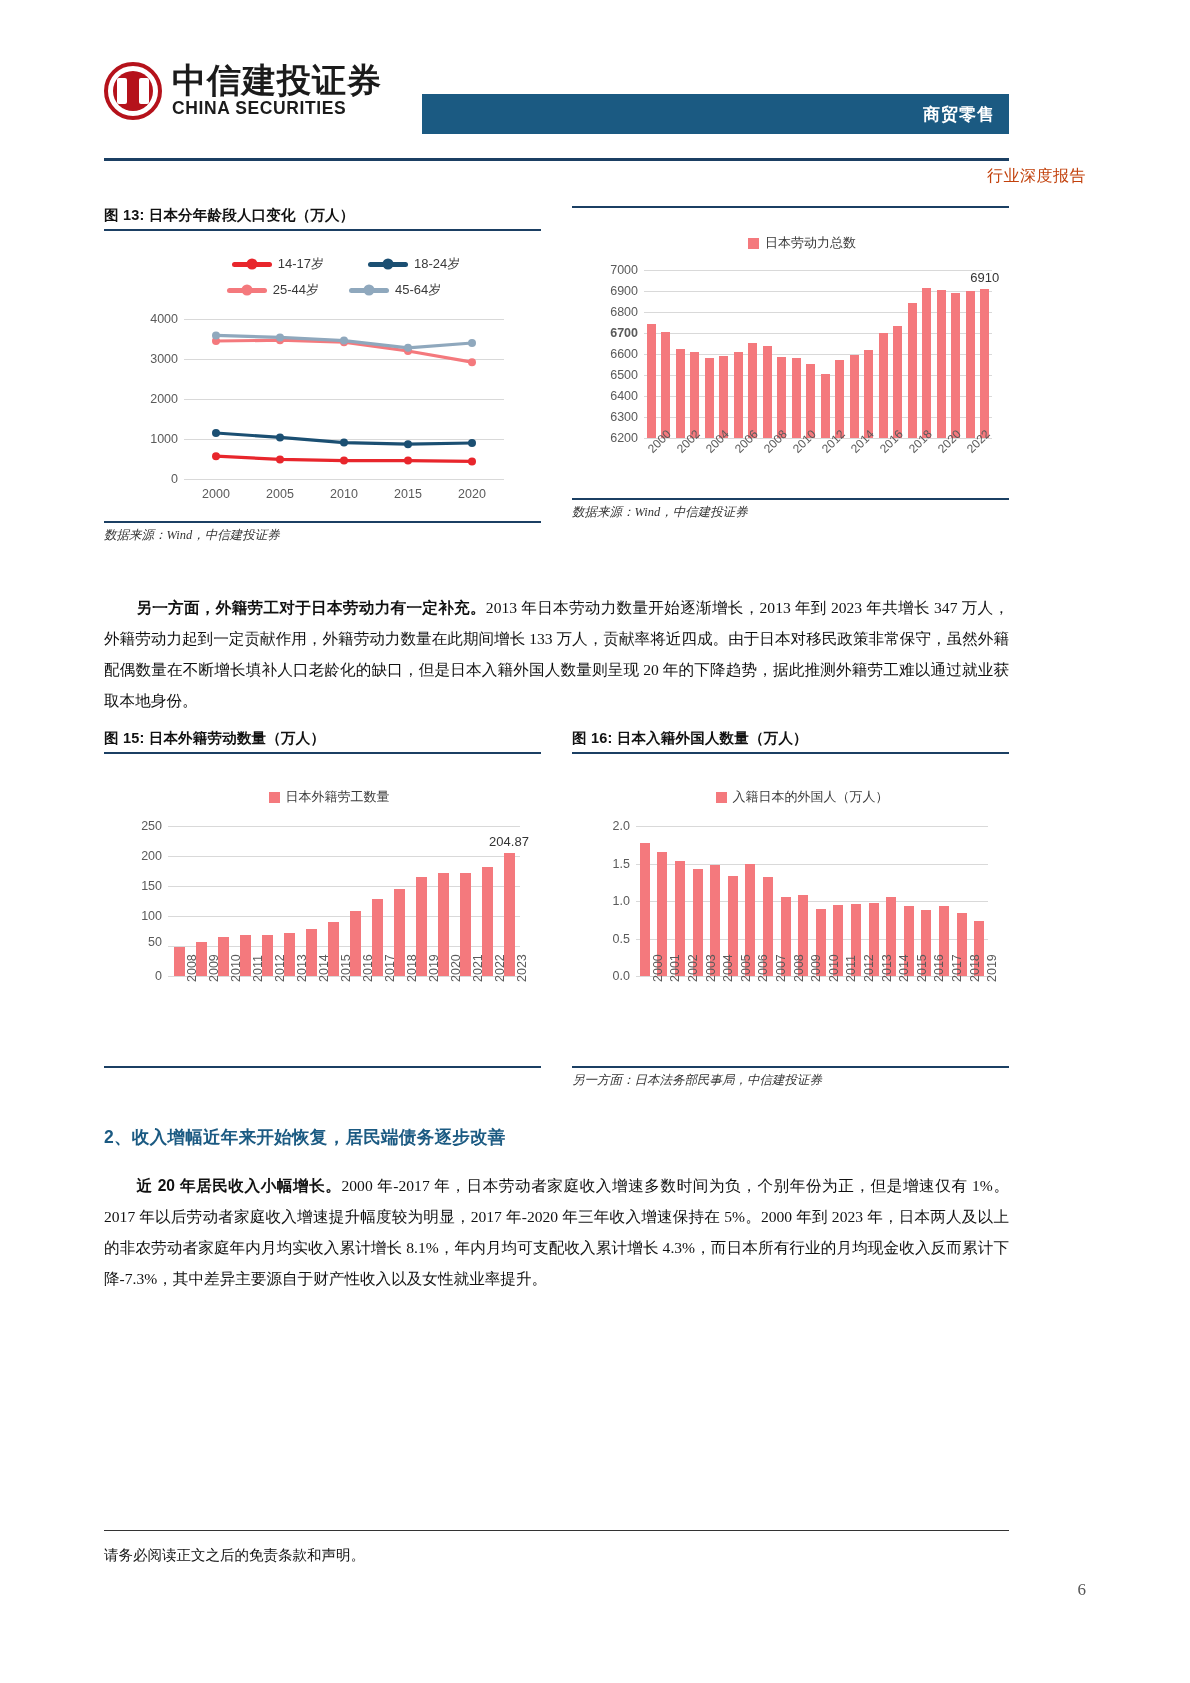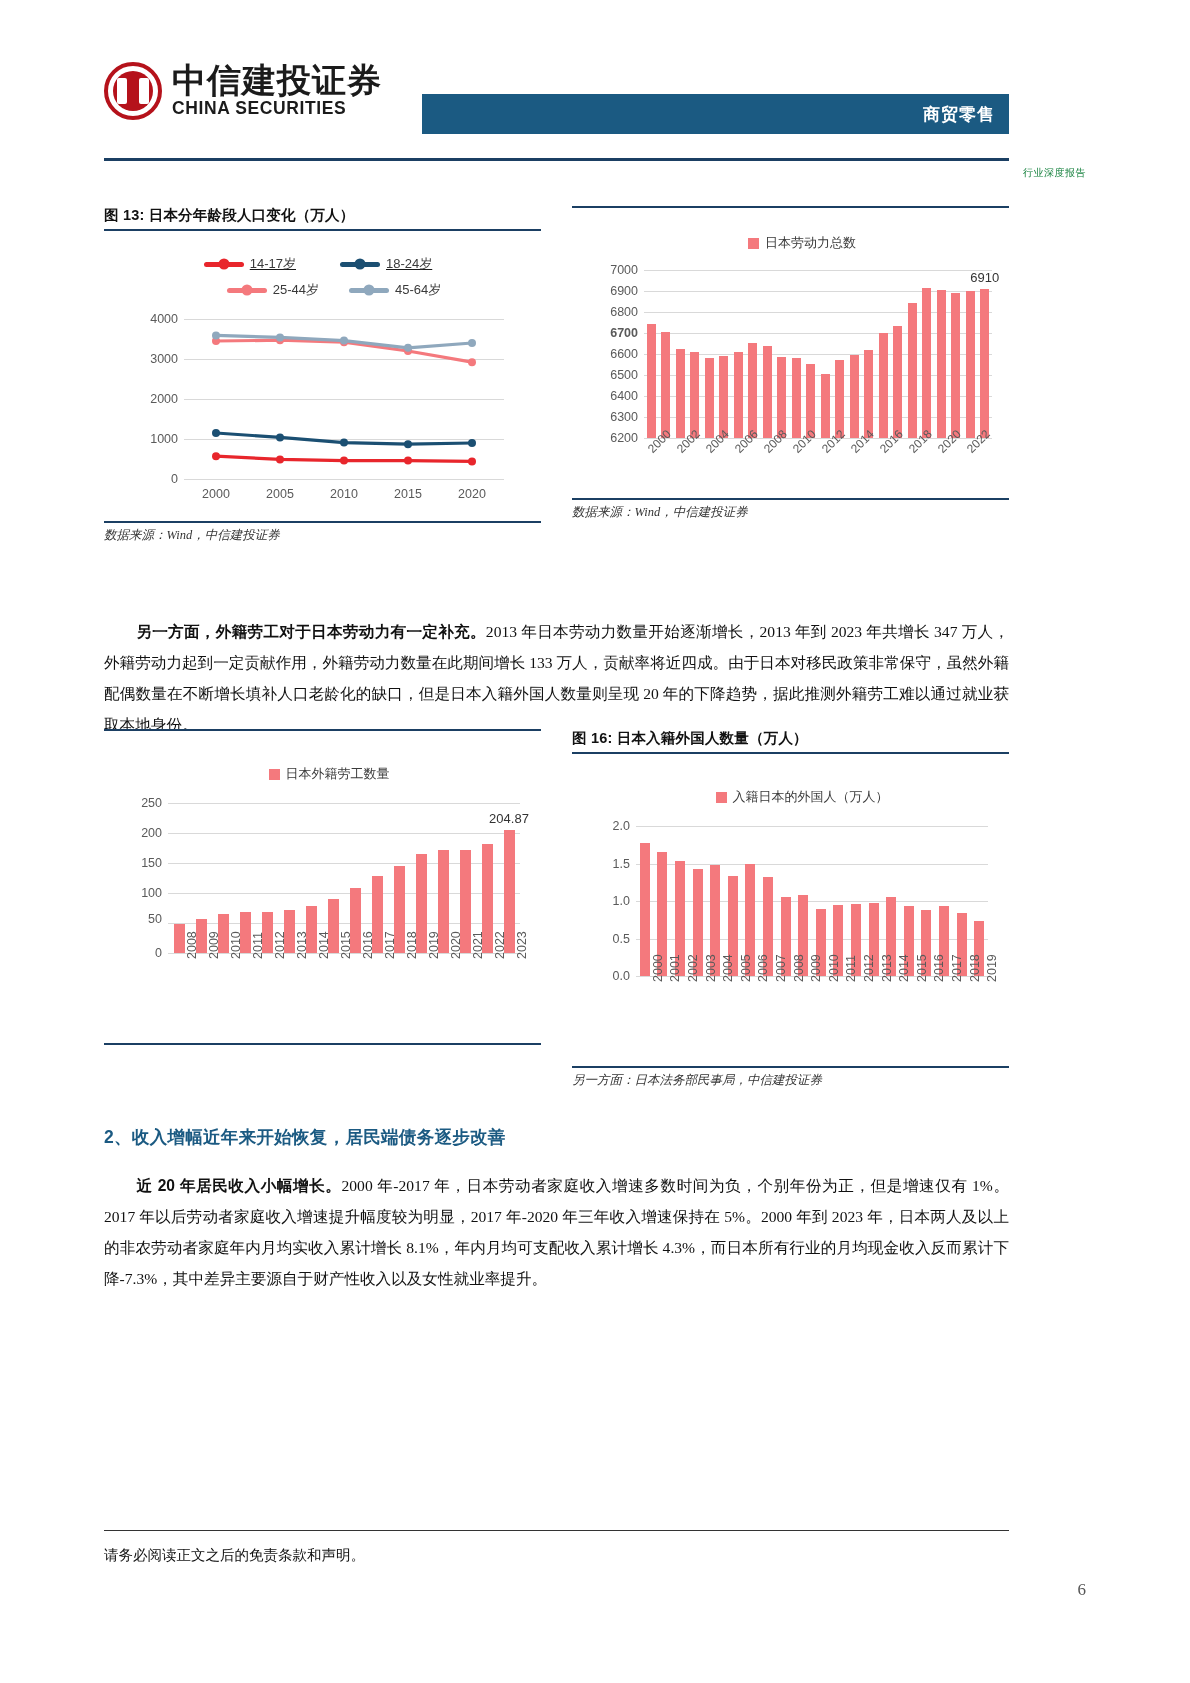--- a/index.html
+++ b/index.html
@@ -52,21 +52,21 @@
     font-family:"Liberation Sans", sans-serif;
     color:#ffffff; font-weight:bold; font-size:17px; letter-spacing:1px;
     padding-right:14px;
   }
   .header-rule {
     position:absolute; left:104px; top:158px; width:905px; height:2.5px; background:#1b3f63;
   }
   .report-type {
     position:absolute; right:104px; top:166px;
     font-family:"Liberation Sans", sans-serif;
-    font-size:10px; color:#15803d; letter-spacing:0.5px;
+    font-size:16px; color:#c2410c; letter-spacing:0.5px;
   }
 
   
   .fig {
     position:absolute;
   }
   .fig-title {
     font-family:"Liberation Sans", sans-serif;
     font-weight:bold; font-size:14.5px; color:#111;
     letter-spacing:0.2px;
@@ -184,21 +184,21 @@
     </div>
   </div>
   <div class="header-rule"></div>
   <div class="report-type">行业深度报告</div>
 
   <div class="fig" style="left:104px; top:206px; width:437px;">
     <div class="fig-title">图 13: 日本分年龄段人口变化（万人）</div>
     <div class="fig-rule"></div>
     <div class="fig-body" style="height:290px;">
 
-      <div class="legend" style="position:absolute; left:44px; top:24px; width:340px; gap:44px;text-decoration:underline;">
+      <div class="legend" style="position:absolute; left:72px; top:24px; width:340px; gap:44px;">
         <div class="legend-item">
           <span class="legend-line" style="background:#e8262c;"></span>
           <span class="legend-label">14-17岁</span>
         </div>
         <div class="legend-item">
           <span class="legend-line" style="background:#1b4f72;"></span>
           <span class="legend-label">18-24岁</span>
         </div>
       </div>
       <div class="legend" style="position:absolute; left:60px; top:50px; width:340px; gap:30px;">
@@ -333,25 +333,26 @@
           <div class="xlab-rot" style="left: 233.25px; top: 4px; transform: rotate(-45deg); transform-origin: left top;">2016</div>
           <div class="xlab-rot" style="left: 262.25px; top: 4px; transform: rotate(-45deg); transform-origin: left top;">2018</div>
           <div class="xlab-rot" style="left: 291.25px; top: 4px; transform: rotate(-45deg); transform-origin: left top;">2020</div>
           <div class="xlab-rot" style="left: 320.25px; top: 4px; transform: rotate(-45deg); transform-origin: left top;">2022</div>
         </div>
     </div>
     <div class="fig-rule-bottom"></div>
     <div class="fig-source">数据来源：Wind，中信建投证券</div>
   </div>
 
-  <div class="para" style="top:616px;">
+  <div class="para" style="top:592px;">
     <span style="display:inline-block; width:32px;"></span><b>另一方面，外籍劳工对于日本劳动力有一定补充。</b><span>2013 年日本劳动力数量开始逐渐增长，2013 年到 2023 年共增长 347 万人，外籍劳动力起到一定贡献作用，外籍劳动力数量在此期间增长 133 万人，贡献率将近四成。由于日本对移民政策非常保守，虽然外籍配偶数量在不断增长填补人口老龄化的缺口，但是日本入籍外国人数量则呈现 20 年的下降趋势，据此推测外籍劳工难以通过就业获取本地身份。</span>
   </div>
 
   <div class="fig" style="left:104px; top:729px; width:437px;">
+    <div class="fig-title">图 15: 日本外籍劳动数量（万人）</div>
     <div class="fig-rule"></div>
     <div class="fig-body" style="height:312px;">
       <div class="legend" style="position:absolute; left:90px; top:34px; width:270px;">
         <div class="legend-item">
           <span class="legend-swatch-sq" style="background:#f4797d;"></span>
           <span class="legend-label">日本外籍劳工数量</span>
         </div>
       </div>
 
       <div id="f15-plot" style="position:absolute; left:64px; top:72px; width:352px; height:150px;">

